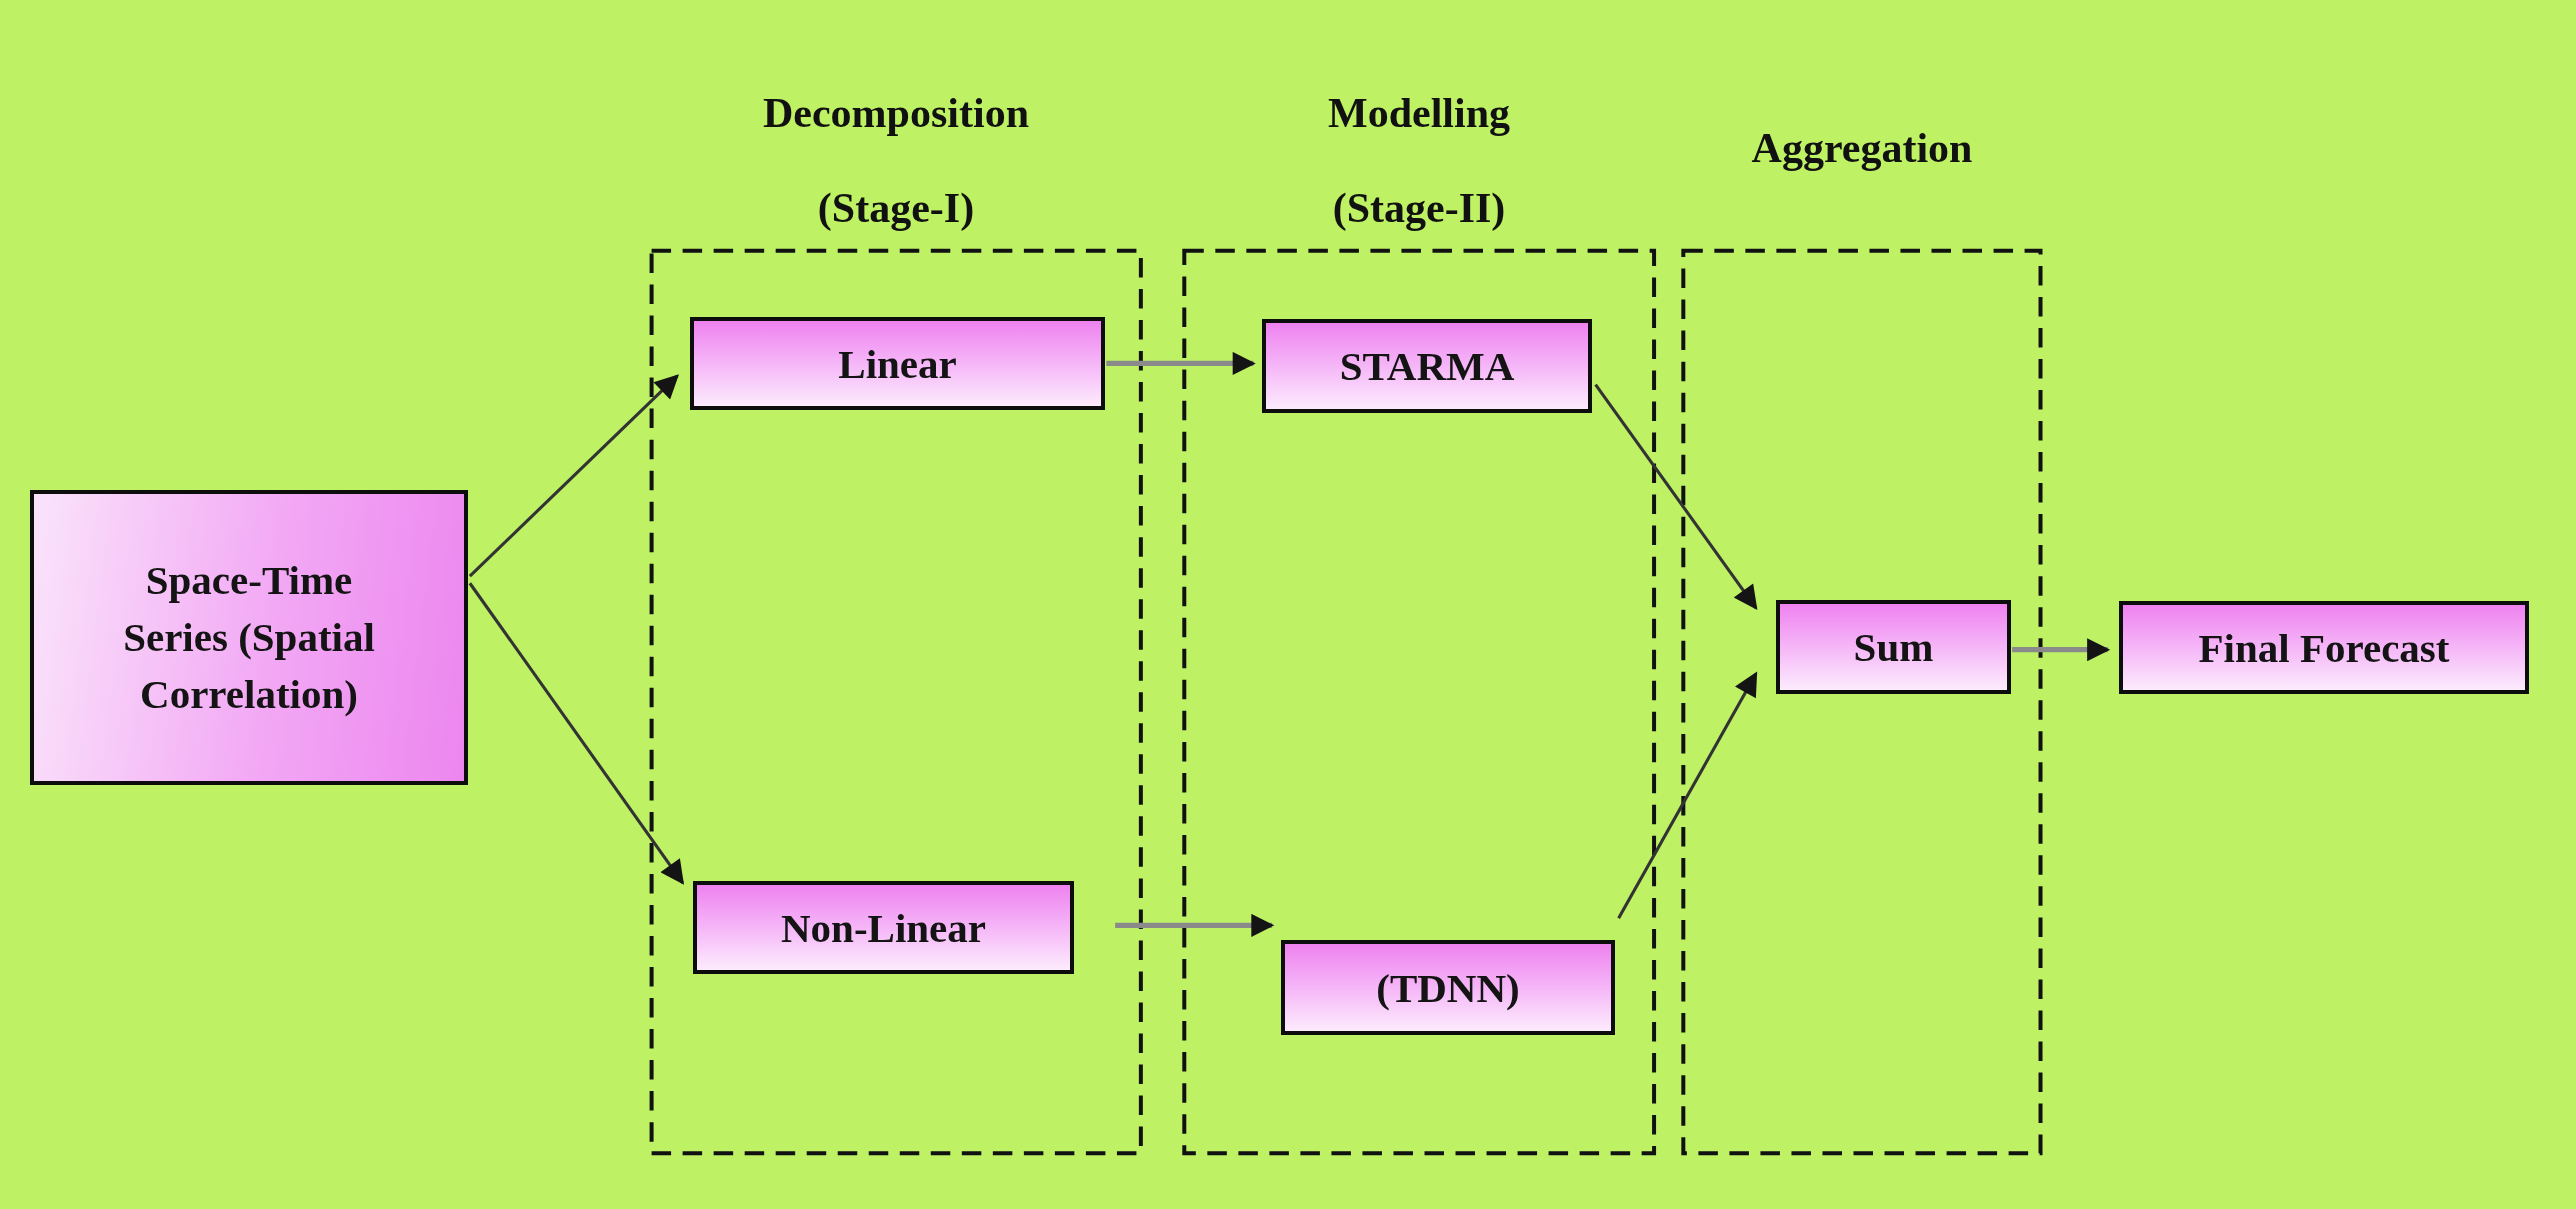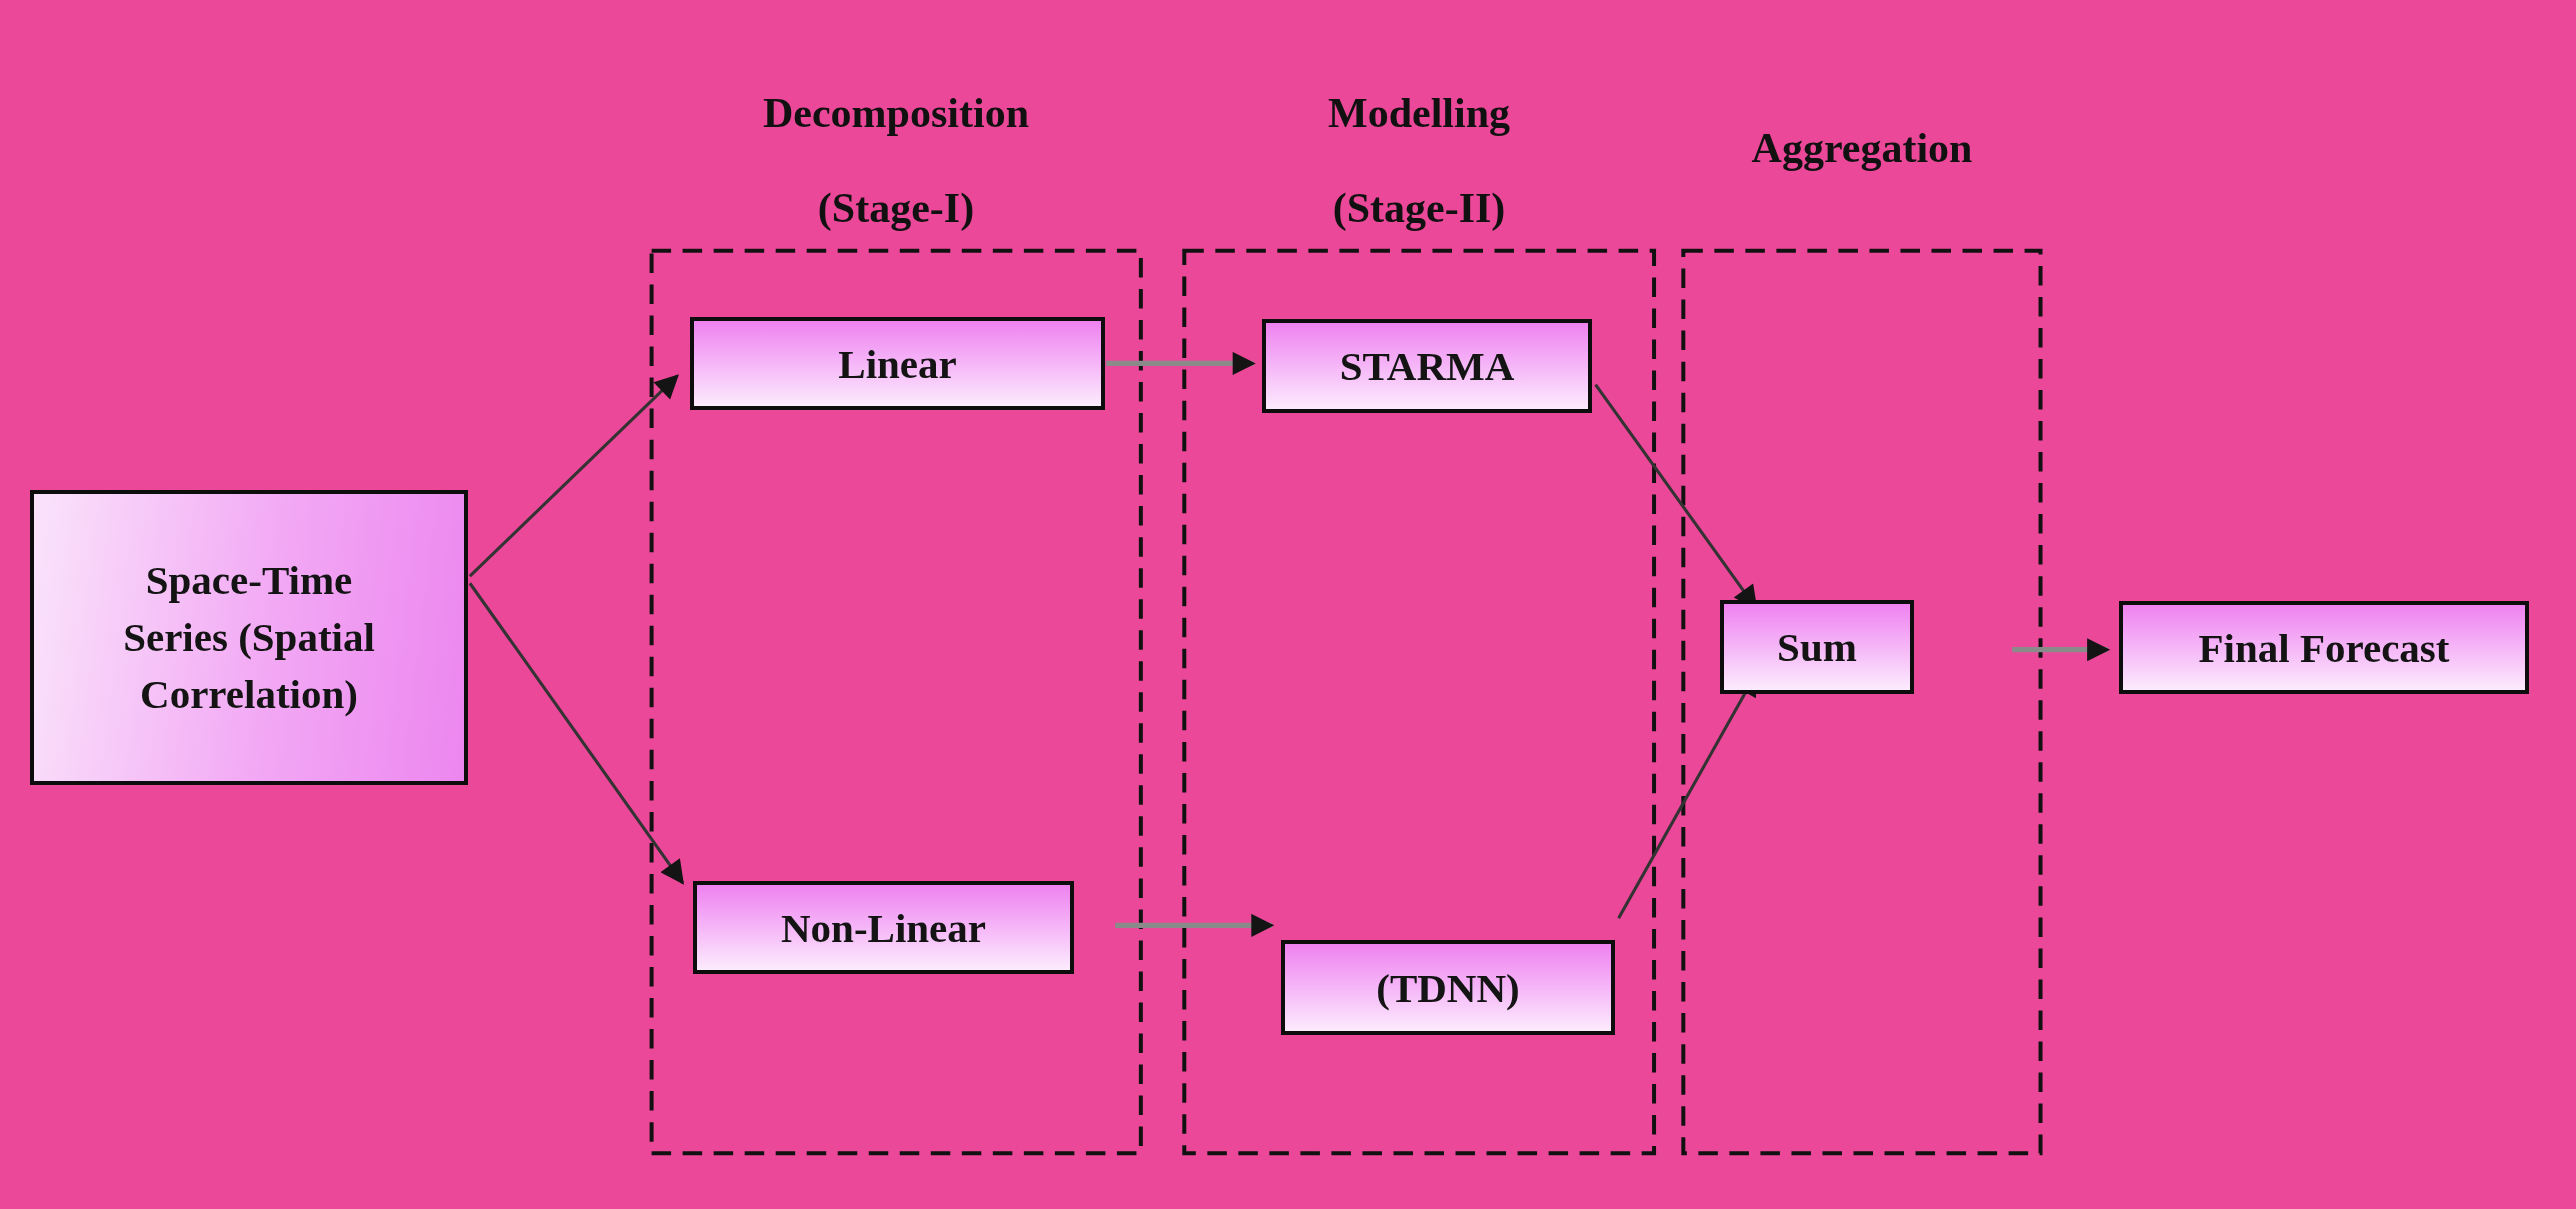--- a/index.html
+++ b/index.html
@@ -4,21 +4,21 @@
 <style>
   html, body {
     margin: 0;
     padding: 0;
     background: #ffffff;
   }
   #canvas {
     position: relative;
     width: 2576px;
     height: 1209px;
-    background: #ec4899;
+    background: #bef264;
     font-family: "Liberation Serif", "DejaVu Serif", serif;
     overflow: hidden;
   }
   #connector-layer {
     position: absolute;
     left: 0; top: 0;
     width: 2576px;
     height: 1209px;
   }
   .stage-title {
@@ -107,21 +107,21 @@
   </div>
 
   <div class="node" style="left:693px; top:881px; width:381px; height:93px;">
     <span>Non-Linear</span>
   </div>
 
   <div class="node" style="left:1281px; top:928px; width:334px; height:95px;margin-top:12px;">
     <span>(TDNN)</span>
   </div>
 
-  <div class="node" style="left:1720px; top:600px; width:194px; height:94px;">
+  <div class="node" style="left:1776px; top:600px; width:235px; height:94px;">
     <span>Sum</span>
   </div>
 
   <div class="node" style="left:2119px; top:601px; width:410px; height:93px;">
     <span>Final Forecast</span>
   </div>
 
 </div>
 
 

